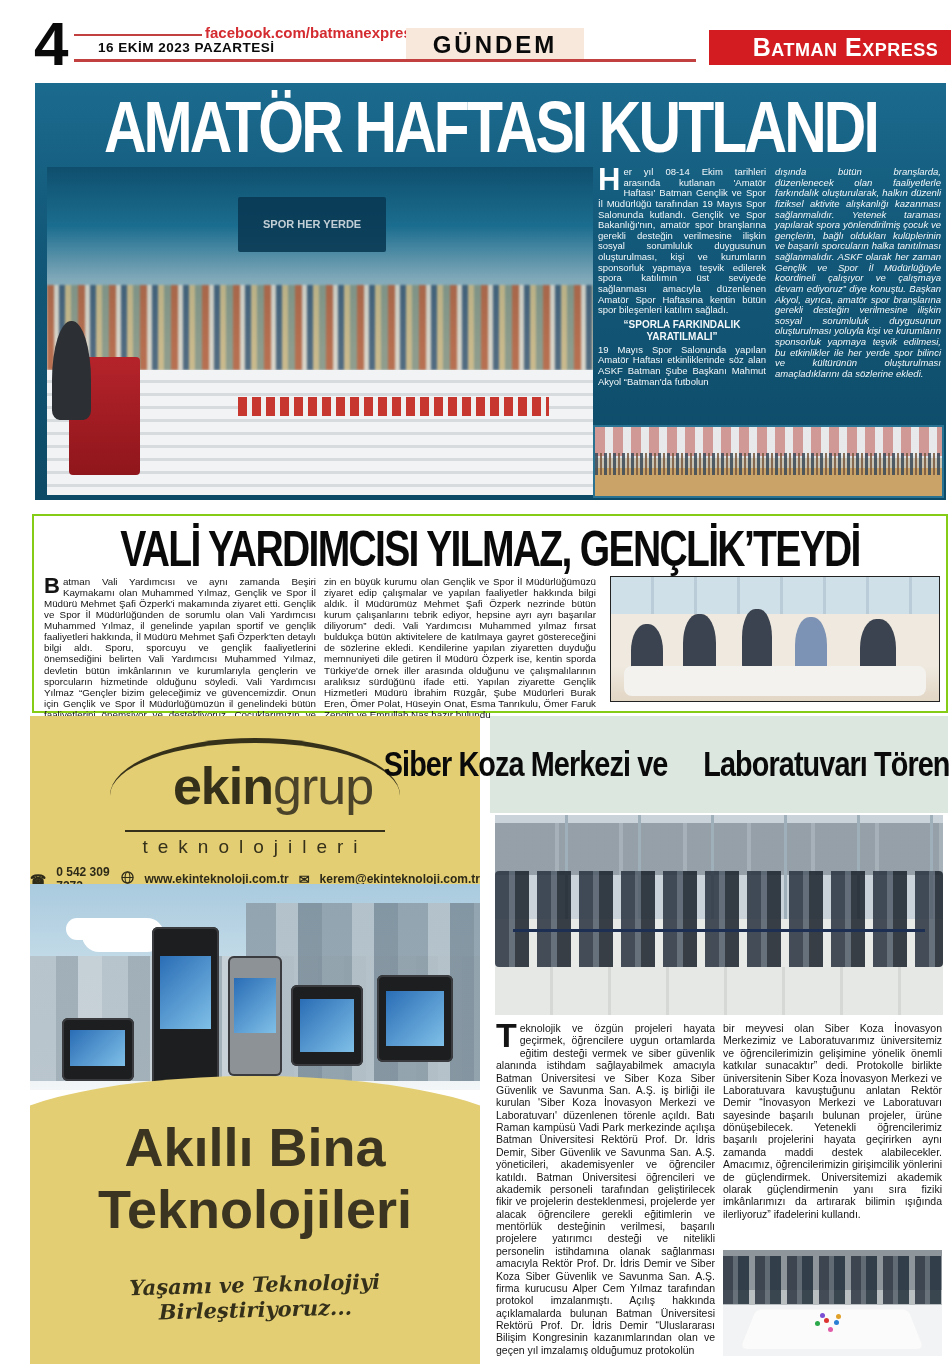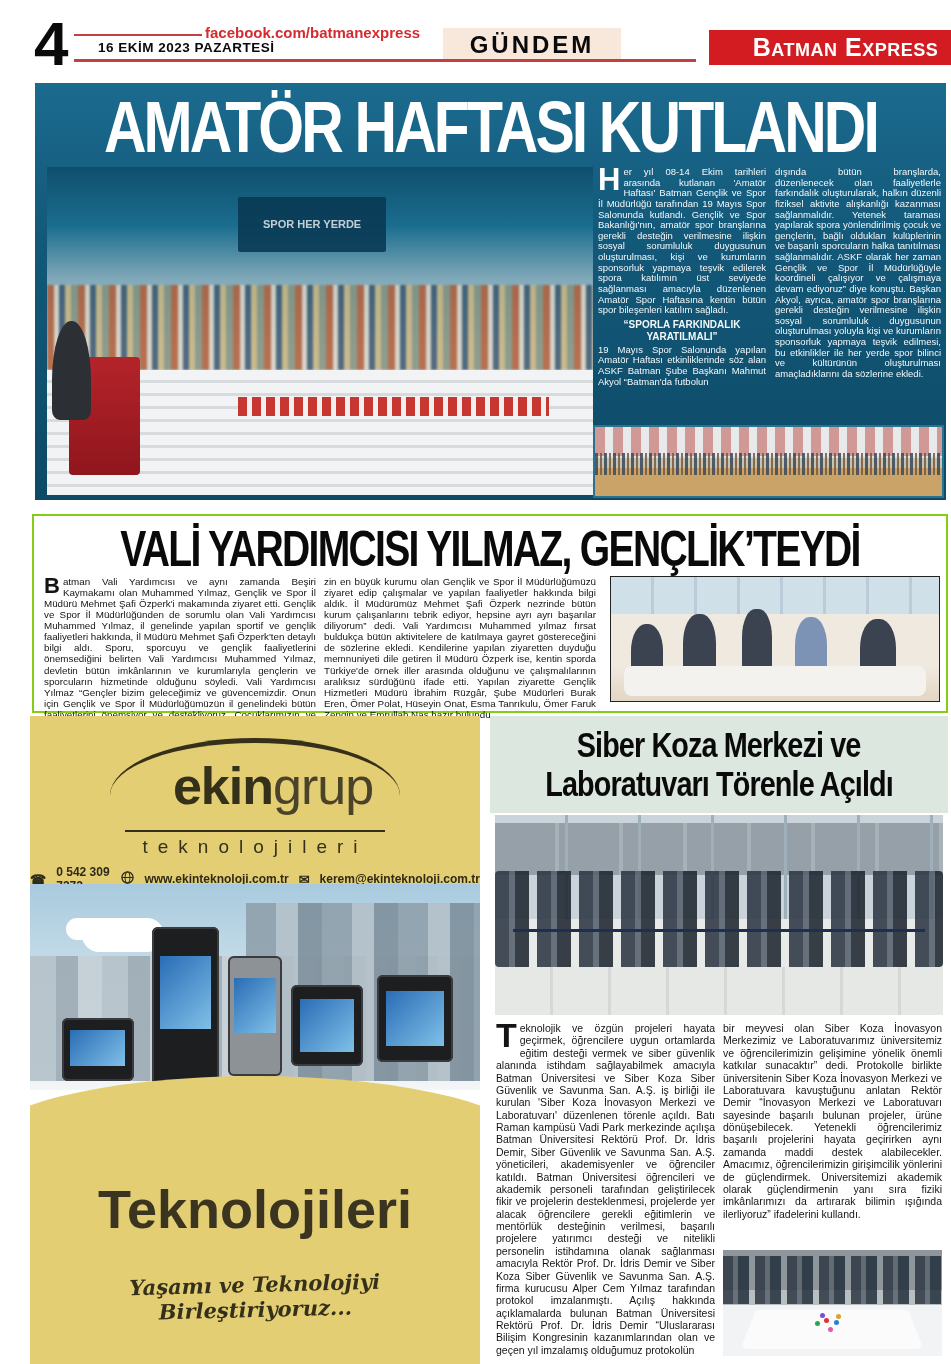--- a/index.html
+++ b/index.html
@@ -6,21 +6,21 @@
   .page{position:relative;width:951px;height:1364px;background:#ffffff;overflow:hidden;
         font-family:"Liberation Sans",sans-serif;color:#111;}
   .abs{position:absolute;}
 
   
   .pgnum{left:34px;top:8px;font-size:62px;font-weight:900;letter-spacing:-2px;color:#0a0a0a;}
   .rule-thin{left:74px;top:34px;width:128px;height:2px;background:#c2403f;}
   .fb{left:205px;top:24px;font-size:15px;font-weight:700;color:#d42b30;}
   .date{left:98px;top:40px;font-size:13.5px;font-weight:700;letter-spacing:.5px;color:#0a0a0a;}
   .gundem{left:406px;top:28px;width:178px;height:34px;background:#f8e8dc;display:flex;align-items:center;justify-content:center;
-          font-size:24px;font-weight:600;letter-spacing:3px;color:#0a0a0a;margin-left:37px;}
+          font-size:24px;font-weight:600;letter-spacing:3px;color:#0a0a0a;}
   .masthead{left:709px;top:30px;width:217px;height:35px;background:#d31c22;display:flex;align-items:center;justify-content:center;
           font-variant:small-caps;font-size:25px;font-weight:800;color:#fff;letter-spacing:.5px;padding-left:28px;}
   .rule-long{left:74px;top:59px;width:622px;height:3px;background:#c2403f;}
 
   
   .block1{left:35px;top:83px;width:911px;height:417px;background:linear-gradient(180deg,#1b6b8f 0%,#13597a 35%,#0d4a66 100%);}
   .a1-head{left:0;top:2px;width:911px;text-align:center;color:#fff;font-size:62px;font-weight:800;
            letter-spacing:-3px;transform:scale(.95,1.18);transform-origin:center top;white-space:nowrap;}
   .a1-photo{left:12px;top:84px;width:546px;height:328px;overflow:hidden;
             background:linear-gradient(180deg,#0f4f6d 0%,#1b6d8f 18%,#7fa8b8 34%,#cfd6d6 55%,#e9ebec 78%,#dfe3e4 100%);}
@@ -31,21 +31,21 @@
   .crowd{left:0;top:36%;width:100%;height:26%;opacity:.8;filter:blur(1px);
          background:repeating-linear-gradient(90deg,#b0562f 0 7px,#d9d3c5 7px 12px,#31506b 12px 18px,#c7b27a 18px 24px,#7d8e7a 24px 31px);}
   .seats{left:0;top:62%;width:100%;height:38%;
          background:repeating-linear-gradient(180deg,#f2f3f4 0 10px,#d7dbdd 10px 13px);}
   .chairs{left:35%;top:70%;width:57%;height:6%;
           background:repeating-linear-gradient(90deg,#c8372f 0 9px,#f0f0f0 9px 14px);}
   .podium{left:4%;top:58%;width:13%;height:36%;border-radius:4px;background:linear-gradient(180deg,#b5232a,#8f161c);}
   .speaker{left:1%;top:47%;width:7%;height:30%;background:#2c2f33;border-radius:50% 50% 20% 20%/60% 60% 10% 10%;}
   .a1-col{color:#f3f8fa;font-size:9.5px;line-height:1.12;text-align:justify;}
   .a1-c1{left:563px;top:84px;width:168px;}
-  .a1-c2{left:740px;top:84px;width:166px;}
+  .a1-c2{left:740px;top:84px;width:166px;font-style:italic;}
   .a1-sub{display:block;text-align:center;font-weight:800;font-size:10px;line-height:1.2;margin:3px 0 2px 0;}
   .dc{float:left;font-weight:800;padding-right:3px;}
   .dc1{font-size:31px;line-height:.85;color:#fff;}
   .a1-group{left:558px;top:342px;width:347px;height:69px;border:2px solid #2a7291;overflow:hidden;
             background:linear-gradient(180deg,#dfe2e4 0 45%,#c7c2b2 45% 60%,#caa368 60% 100%);}
   .gr-stand{left:0;top:0;width:100%;height:42%;opacity:.8;
             background:repeating-linear-gradient(90deg,rgba(190,60,50,.55) 0 10px,rgba(240,240,240,.6) 10px 18px);}
   .gr-people{left:0;top:38%;width:100%;height:32%;opacity:.85;filter:blur(.5px);
              background:repeating-linear-gradient(90deg,#3a4a58 0 3px,transparent 3px 5px,#7a5a40 5px 7px,transparent 7px 9px);}
 
@@ -84,21 +84,21 @@
   .dev .scr{position:absolute;left:12%;top:18%;width:76%;height:46%;background:linear-gradient(135deg,#2a6db5,#7fc0e8);}
   .floor{left:0;top:86%;width:100%;height:14%;background:#fff;}
   .ycurve{left:-12%;top:80%;width:124%;height:60%;background:#e3ce74;border-radius:50% 50% 0 0;}
   .ad-t1{left:0;top:400px;width:450px;text-align:center;font-size:54px;font-weight:800;color:#3a3420;}
   .ad-t2{left:0;top:462px;width:450px;text-align:center;font-size:54px;font-weight:800;color:#3a3420;}
   .slogan{left:0;top:556px;width:450px;text-align:center;font-family:"DejaVu Serif",serif;font-style:italic;
           font-weight:700;font-size:21px;color:#353019;transform:rotate(-1.5deg);}
 
   
   .block3{left:490px;top:716px;width:458px;height:648px;background:#fff;}
-  .a3-headbox{left:0;top:0;width:458px;height:97px;background:#dbe7df;display:flex;flex-direction:column;
+  .a3-headbox{left:0;top:0;width:458px;height:97px;background:#dbe7df;display:flex;flex-direction:row;
               align-items:center;justify-content:center;text-align:center;}
   .a3-hl{font-size:32px;font-weight:800;letter-spacing:-1px;color:#0a0a0a;line-height:1.2;
          transform:scale(.9,1.08);white-space:nowrap;}
   .a3-photo{left:5px;top:99px;width:448px;height:200px;overflow:hidden;
             background:linear-gradient(180deg,#c9d3d9 0 52%,#e8eae8 52% 100%);}
   .rb-win{left:0;top:4%;width:100%;height:26%;opacity:.55;
           background:repeating-linear-gradient(90deg,#6b7680 0 60px,#8a959e 60px 64px);}
   .rb-mull{left:0;top:0;width:100%;height:52%;background:repeating-linear-gradient(90deg,transparent 0 70px,#9fb0ba 70px 73px);}
   .rb-people{left:0;top:28%;width:100%;height:48%;opacity:.88;filter:blur(.6px);border-radius:4px;
              background:repeating-linear-gradient(90deg,#2e3844 0 14px,#55616d 14px 20px,#1f2730 20px 34px,transparent 34px 42px);}
@@ -207,20 +207,21 @@
         </div>
       <div class="dev" style="left:77%;top:38%;width:17%;height:36%;">
           <div class="scr" style="height:64%;"></div>
         </div>
       <div class="dev" style="left:7%;top:56%;width:16%;height:26%;">
           <div class="scr" style="height:58%;"></div>
         </div>
       <div class="abs floor"></div>
       <div class="abs ycurve"></div>
     </div>
+    <div class="abs ad-t1">Akıllı Bina</div>
     <div class="abs ad-t2">Teknolojileri</div>
     <div class="abs slogan">Yaşamı ve Teknolojiyi Birleştiriyoruz...</div>
   </div>
 
   <div class="abs block3">
     <div class="abs a3-headbox">
       <div class="a3-hl">Siber Koza Merkezi ve</div>
       <div class="a3-hl">Laboratuvarı Törenle Açıldı</div>
     </div>
     <div class="abs a3-photo">

